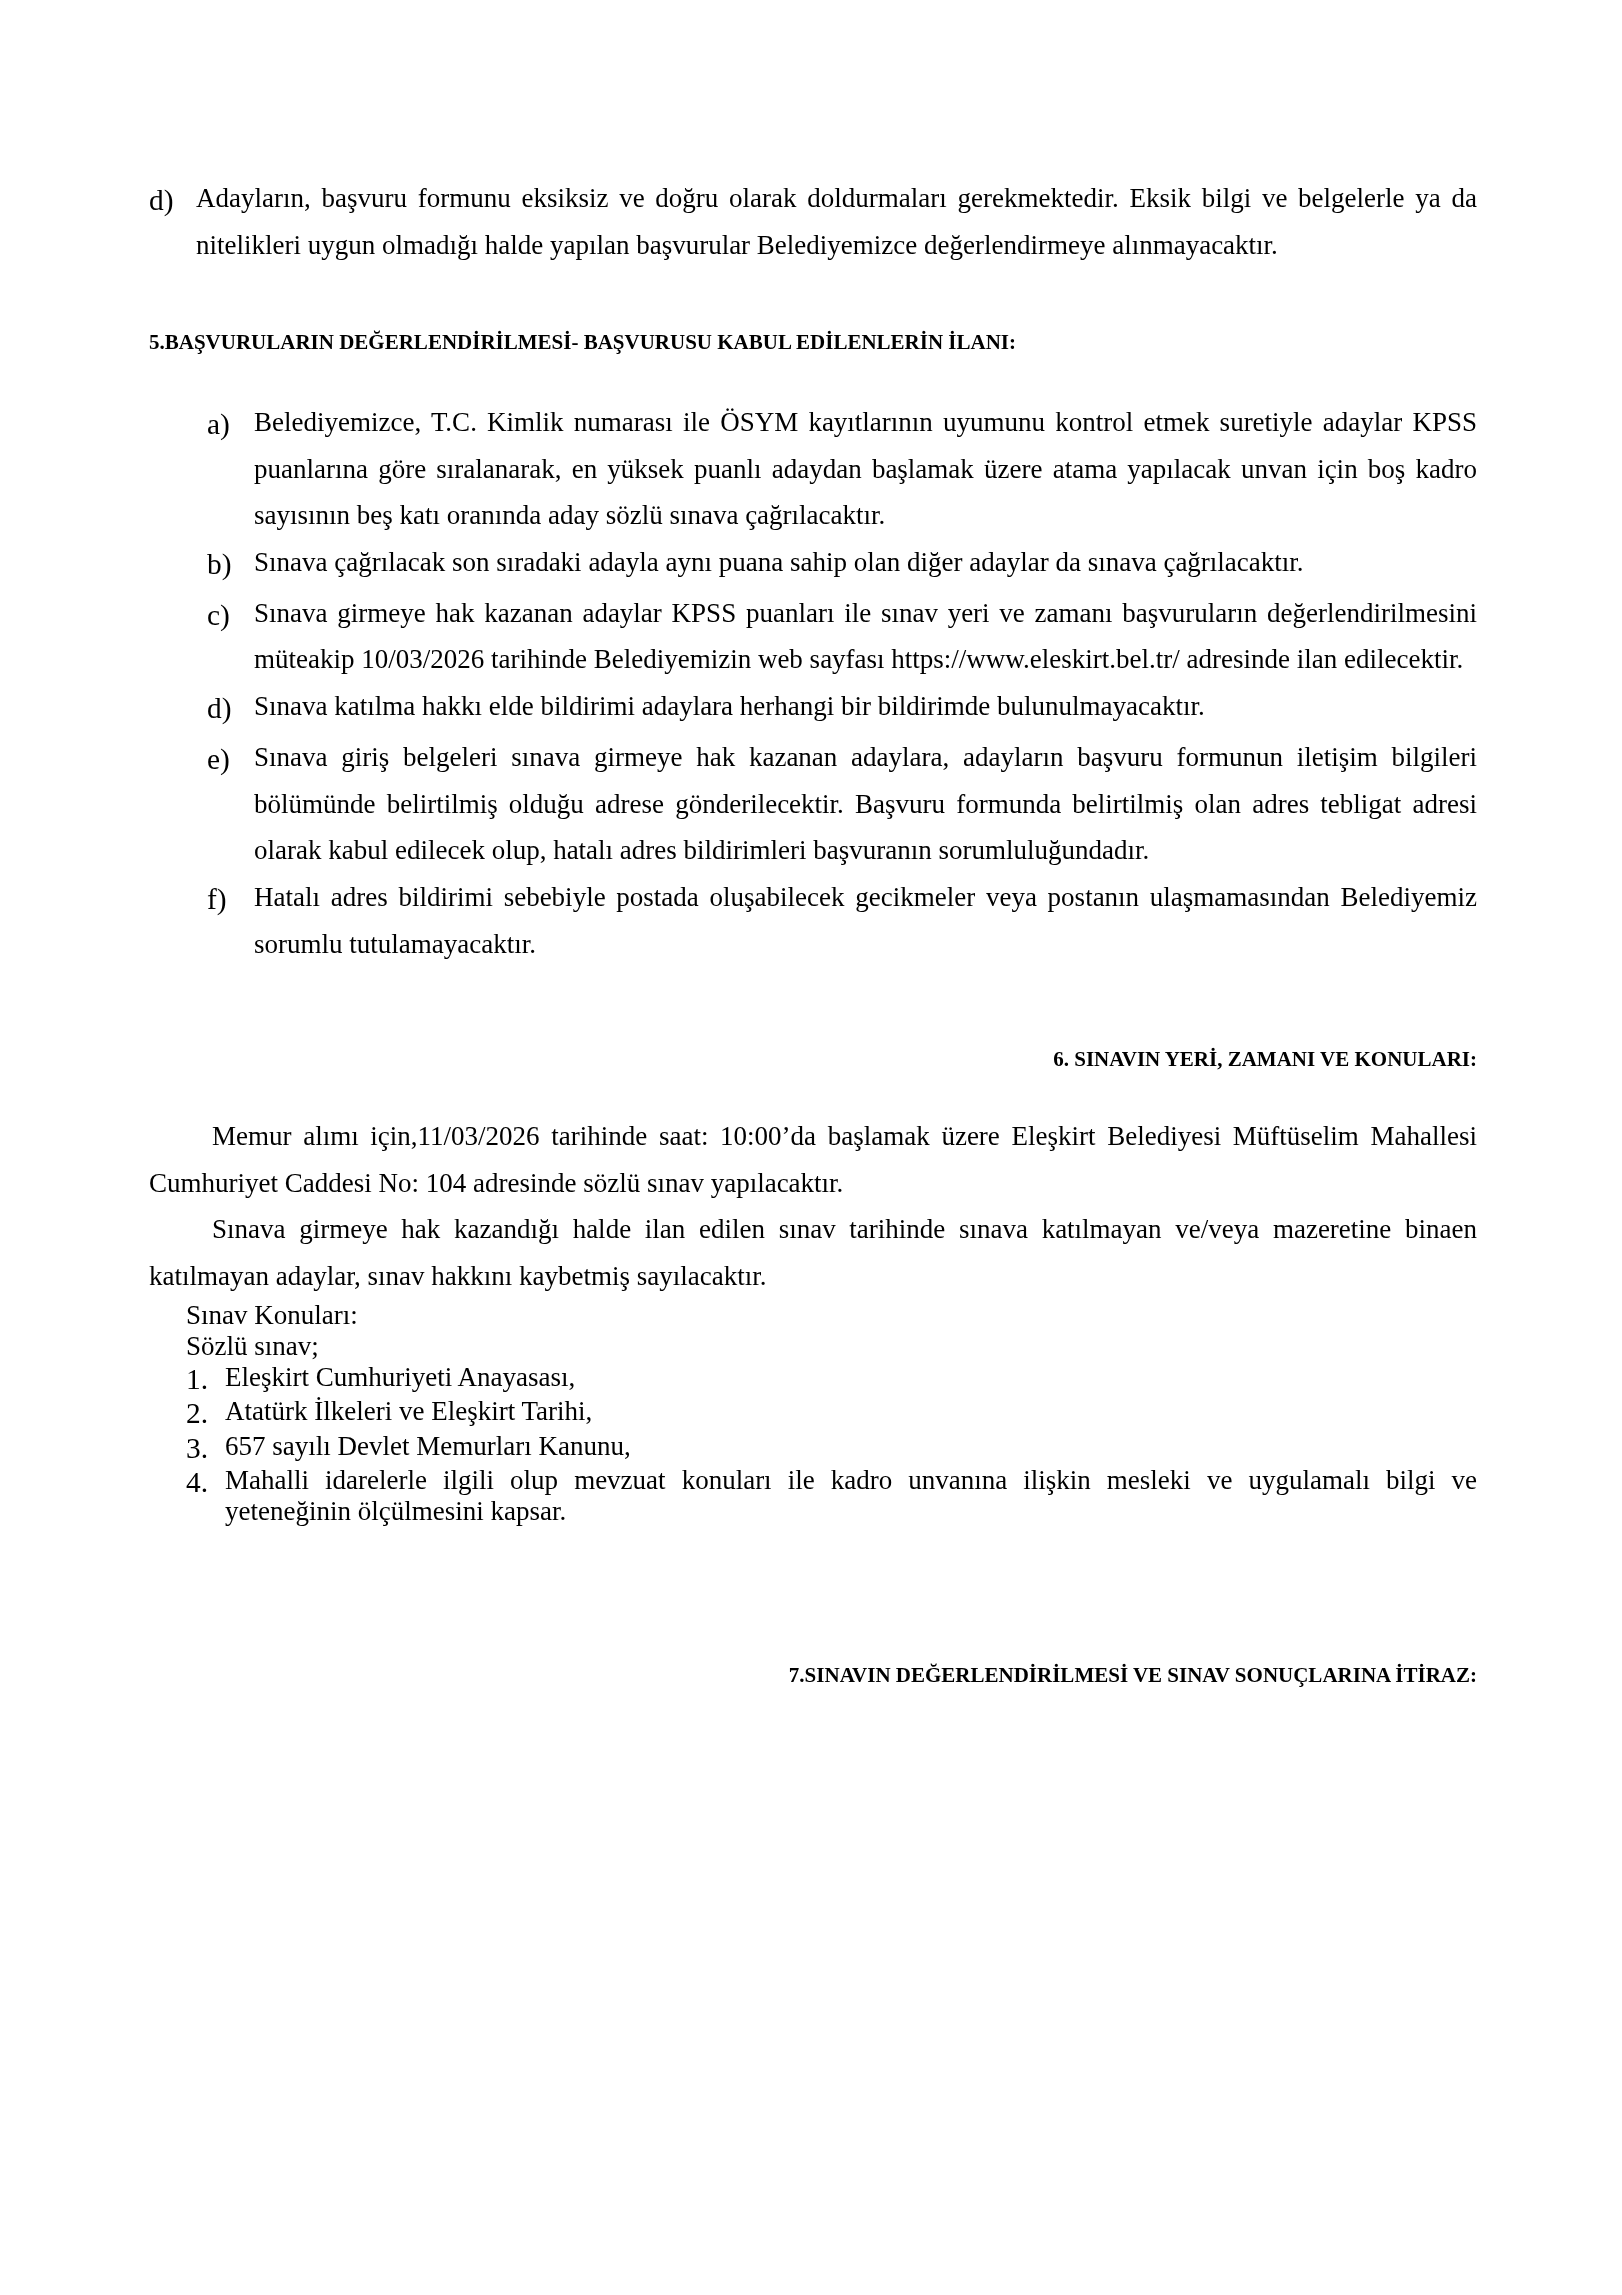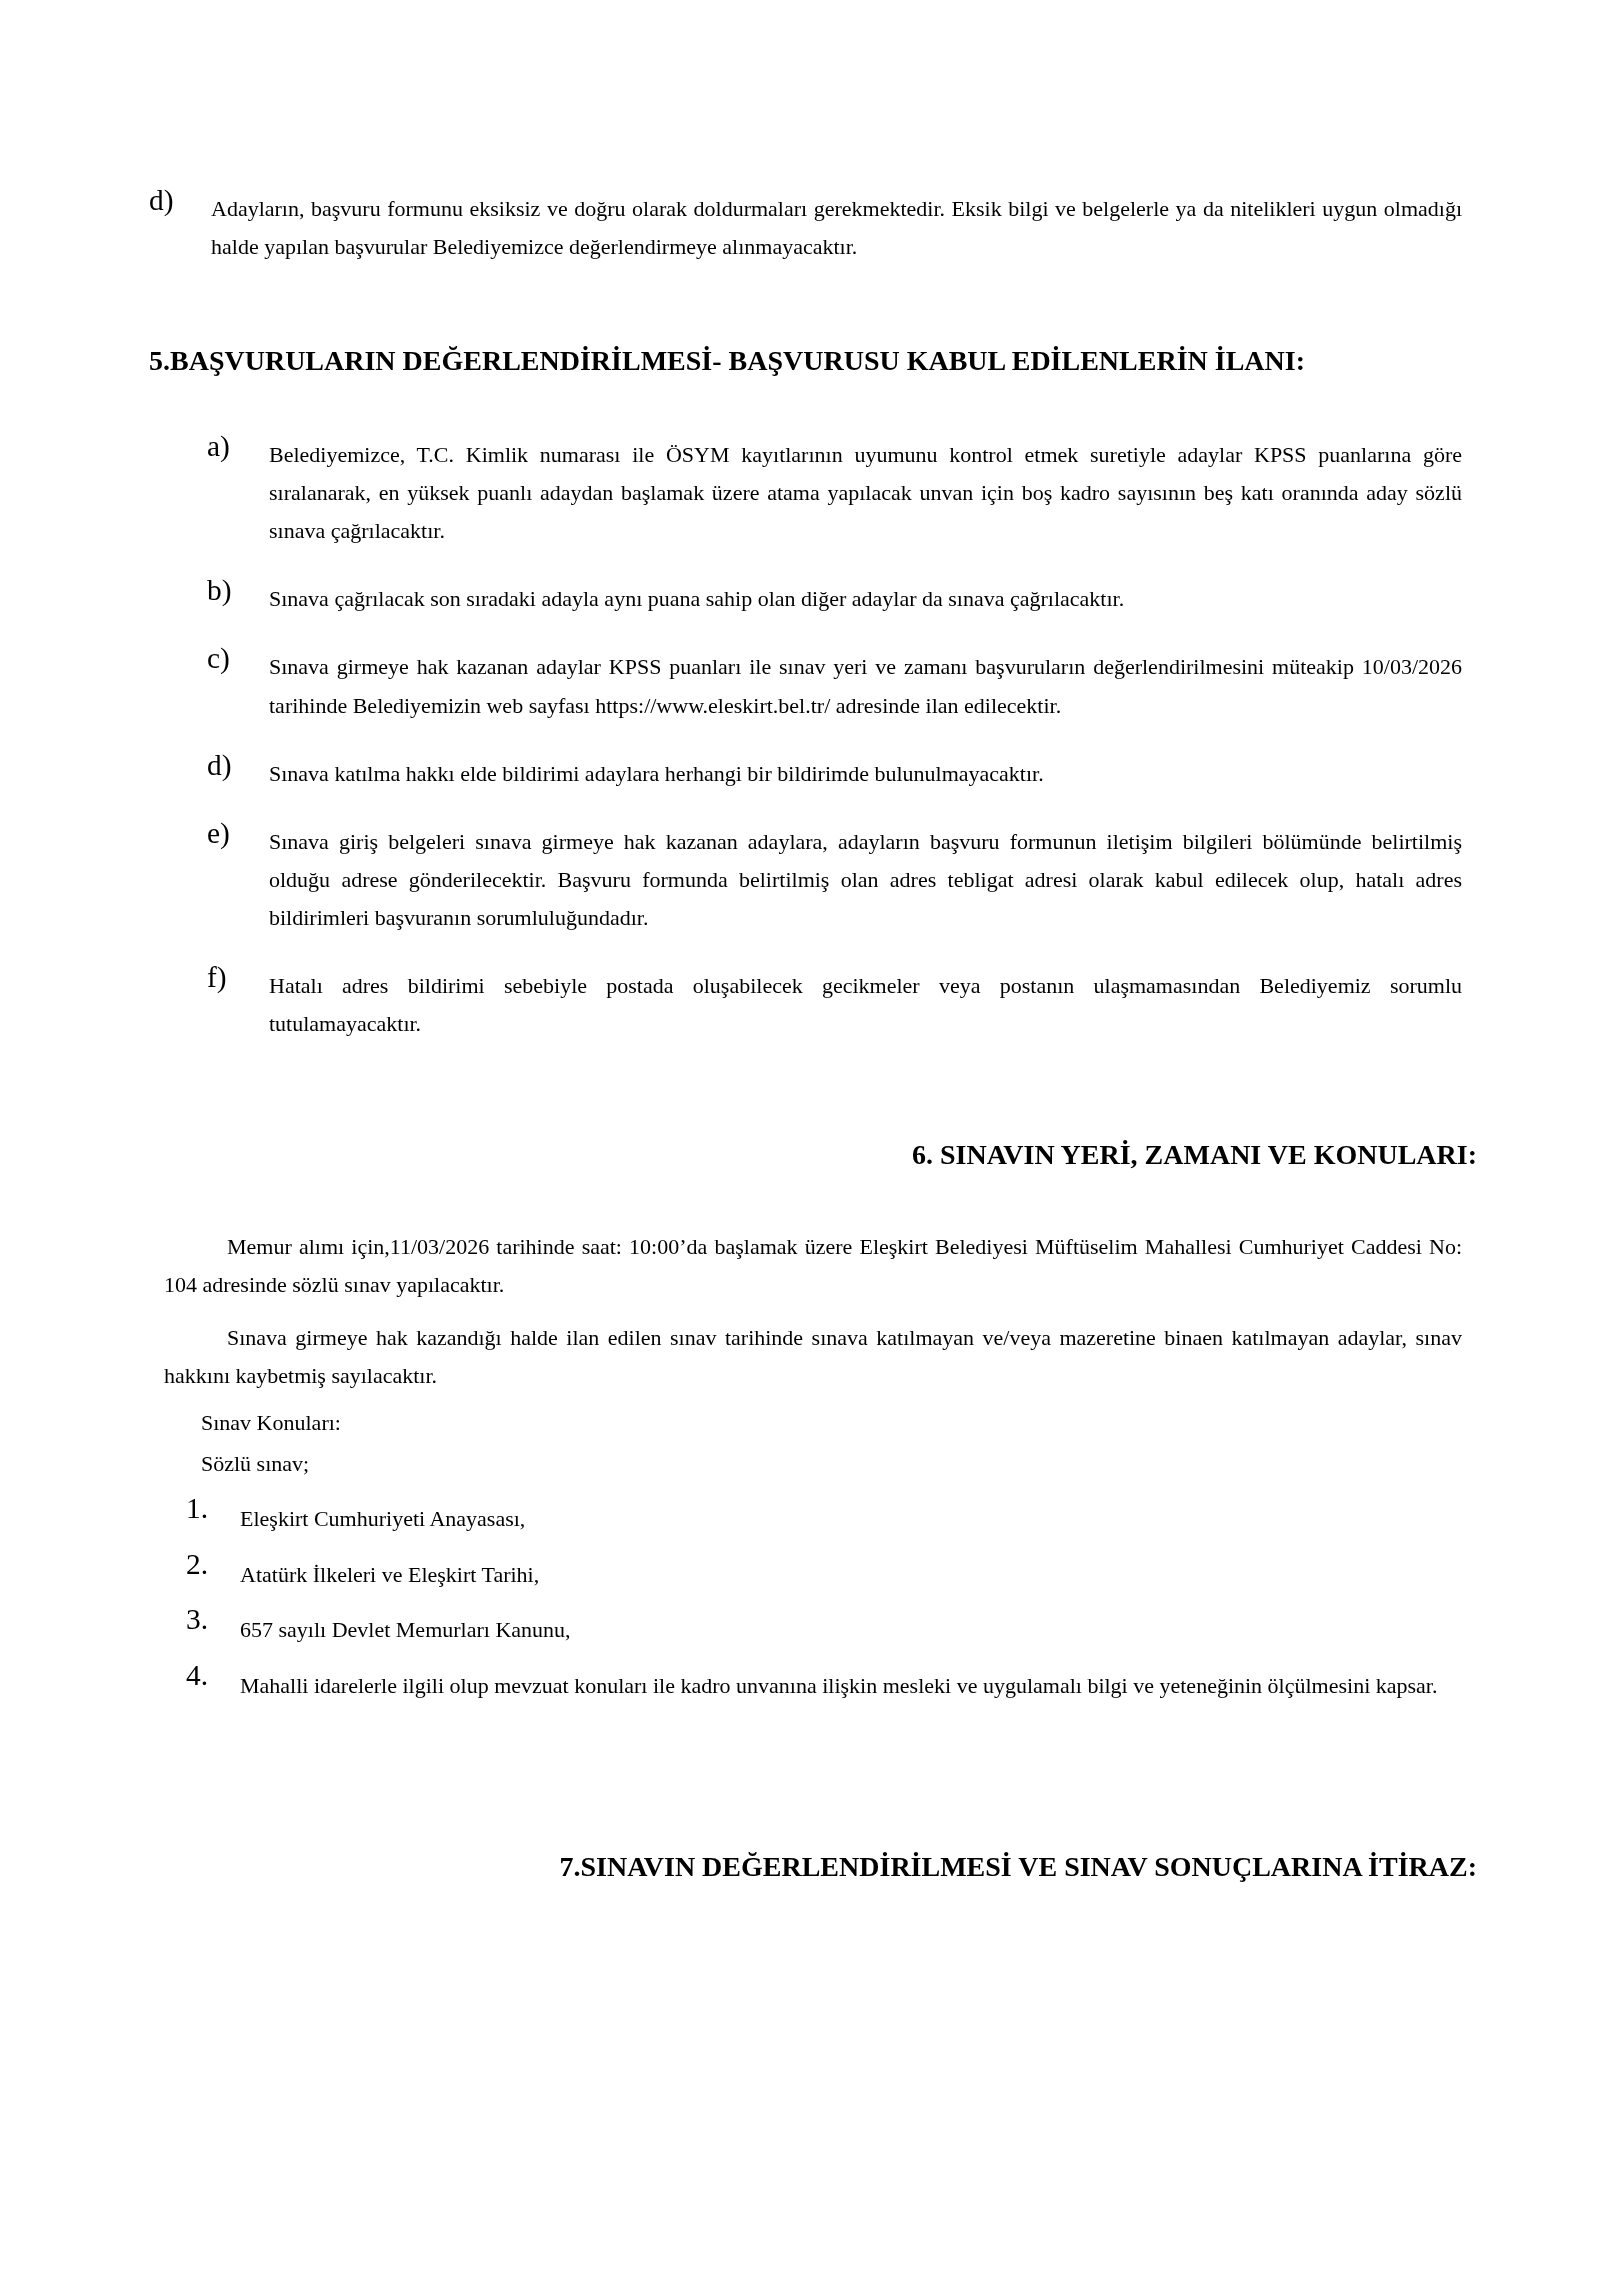--- a/index.html
+++ b/index.html
@@ -23,31 +23,31 @@
   }
   .content {
     position: absolute;
     left: 149px;
     top: 0;
     width: 1328px;
   }
 
   
   .para {
-    font-size: 22px;
+    font-size: 27px;
     line-height: 1.73;
     text-align: justify;
     text-justify: inter-word;
-    margin: 15px;
+    margin: 0;
     hyphens: none;
   }
   .para.tight { line-height: 1.16; }
 
   .heading {
-    font-size: 28px;
+    font-size: 21px;
     font-weight: bold;
     line-height: 1.40;
     text-align: justify;
     text-justify: inter-word;
     margin: 0;
   }
   .heading.nojust { text-align: right; }
 
   
   .litem {

